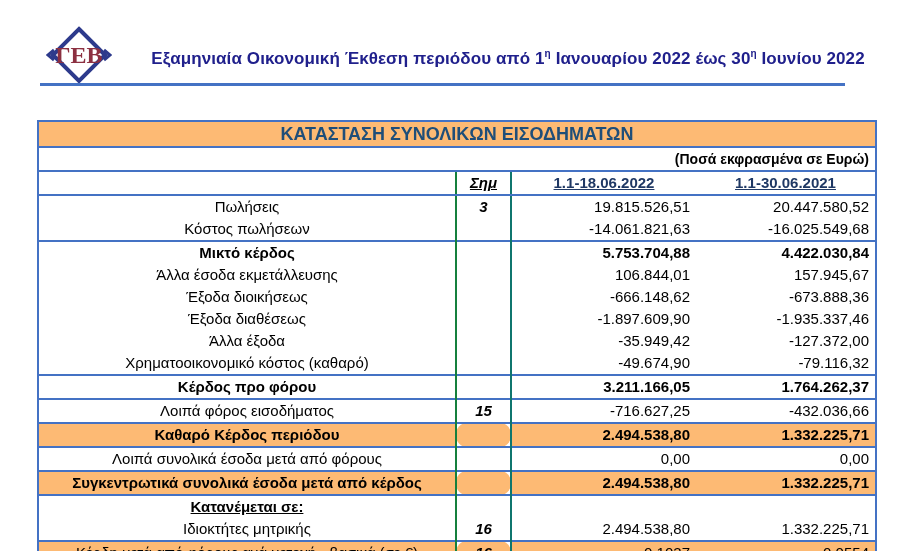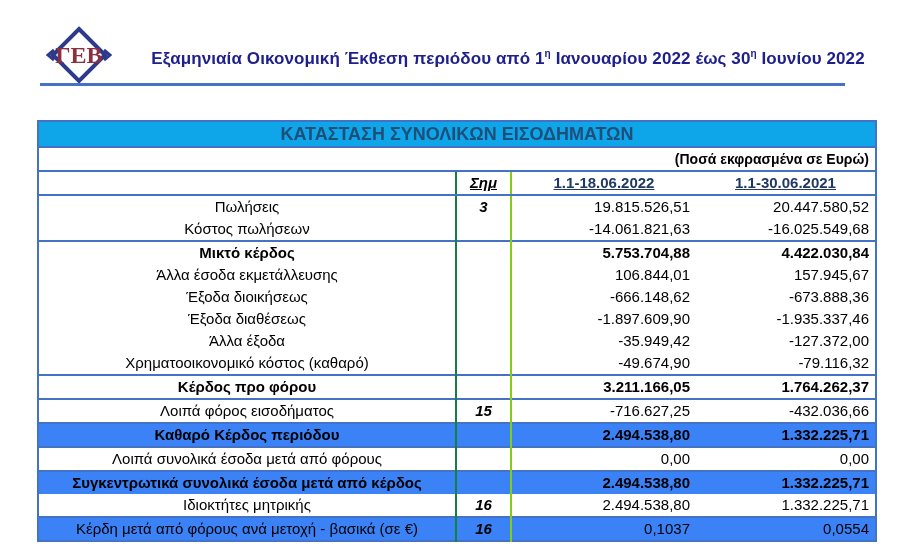--- a/index.html
+++ b/index.html
@@ -24,37 +24,37 @@
   
   .tbl-wrap { position: absolute; left: 37px; top: 120px; width: 838px; }
   table.fin {
     width: 838px; border-collapse: collapse; table-layout: fixed;
     border: 2px solid #4472C4;
     font-size: 15px;
   }
   table.fin td { padding: 1px 6px; height: 21px; line-height: 20px; vertical-align: middle; }
 
   tr.title-row td {
-    background: #0ea5e9; color: #1F4E79; font-weight: bold; font-size: 18px;
+    background: #fdba74; color: #1F4E79; font-weight: bold; font-size: 18px;
     text-align: center; height: 26px; border-bottom: 2px solid #4472C4;
   }
   tr.subtitle-row td {
     font-weight: bold; font-size: 14px; text-align: right; height: 22px;
     border-bottom: 2px solid #4472C4;
   }
   tr.head-row td { border-bottom: 2px solid #4472C4; font-weight: bold; height: 23px; }
   .col-note-head { text-align: center; text-decoration: underline; }
   .col-date-head { text-align: center; color: #1F3864; text-decoration: underline; }
 
   .c-label { border-right: 2px solid #15803d; text-align: center; padding-left: 8px; overflow: hidden; white-space: nowrap; }
-  .c-note  { border-right: 2px solid #84cc16; text-align: center; font-weight: bold; font-style: italic; }
+  .c-note  { border-right: 2px solid #0f766e; text-align: center; font-weight: bold; font-style: italic; border-radius: 11px; }
   .c-val   { text-align: right; padding-right: 16px; }
 
   tr.bt td { border-top: 2px solid #4472C4; }
-  tr.gray td { background: #3b82f6; }
+  tr.gray td { background: #fdba74; }
   tr.bold .c-label, tr.bold .c-val { font-weight: bold; }
   .ul { text-decoration: underline; }
 </style>
 </head>
 <body>
 
 <div class="page-header">
   <svg class="logo" viewBox="0 0 66 58">
 
     <path d="M 8 24 L 2 29 L 8 34" fill="none" stroke="#2D3A8C" stroke-width="3"></path>
@@ -161,20 +161,26 @@
           <td class="c-note"></td>
           <td class="c-val">0,00</td>
           <td class="c-val">0,00</td>
         </tr>
         <tr class="bt gray bold">
           <td class="c-label">Συγκεντρωτικά συνολικά έσοδα μετά από κέρδος</td>
           <td class="c-note"></td>
           <td class="c-val">2.494.538,80</td>
           <td class="c-val">1.332.225,71</td>
         </tr>
+        <tr class="bt bold">
+          <td class="c-label ul">Κατανέμεται σε:</td>
+          <td class="c-note"></td>
+          <td class="c-val"></td>
+          <td class="c-val"></td>
+        </tr>
         <tr>
           <td class="c-label">Ιδιοκτήτες μητρικής</td>
           <td class="c-note">16</td>
           <td class="c-val">2.494.538,80</td>
           <td class="c-val">1.332.225,71</td>
         </tr>
         <tr class="bt gray">
           <td class="c-label">Κέρδη μετά από φόρους ανά μετοχή - βασικά (σε €)</td>
           <td class="c-note">16</td>
           <td class="c-val">0,1037</td>

